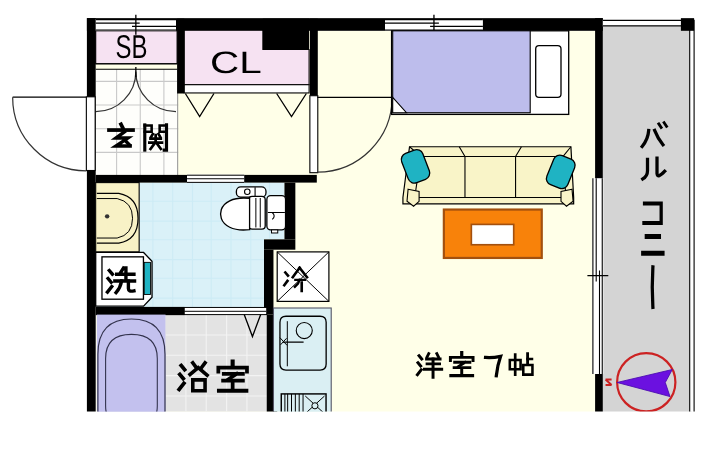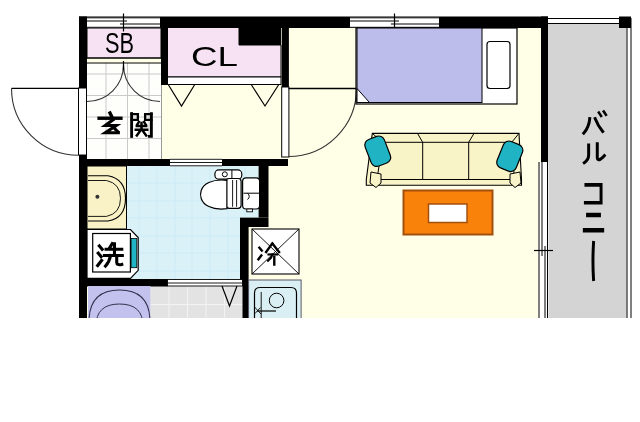--- a/index.html
+++ b/index.html
@@ -1,16 +1,16 @@
 <!DOCTYPE html>
 <html><head>
 <meta charset="utf-8">
 <style>
 html,body{margin:0;padding:0;background:#fff;}
-#plan{position:relative;width:640px;height:318px;font-family:"Liberation Sans",sans-serif;}
+#plan{position:relative;width:640px;height:374px;font-family:"Liberation Sans",sans-serif;}
 svg{display:block;}
 </style>
 </head>
 <body>
 
 <div id="plan">
 <svg width="640" height="422" viewBox="0 0 640 422">
 <defs>
 
 <g id="k-gen" stroke="#000" fill="none" stroke-linecap="square">

